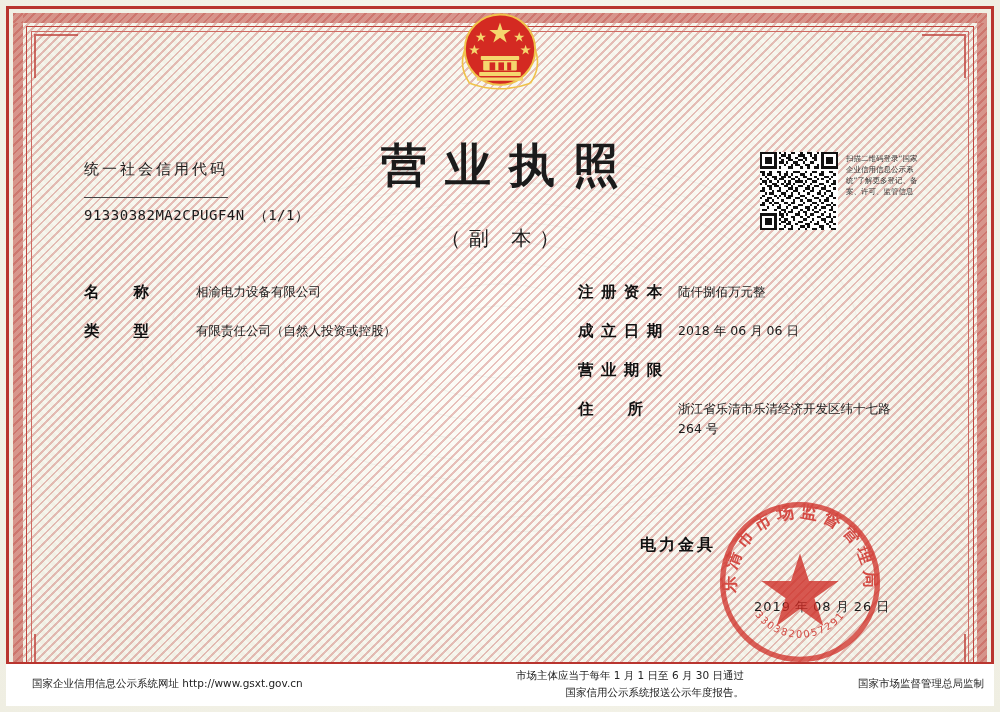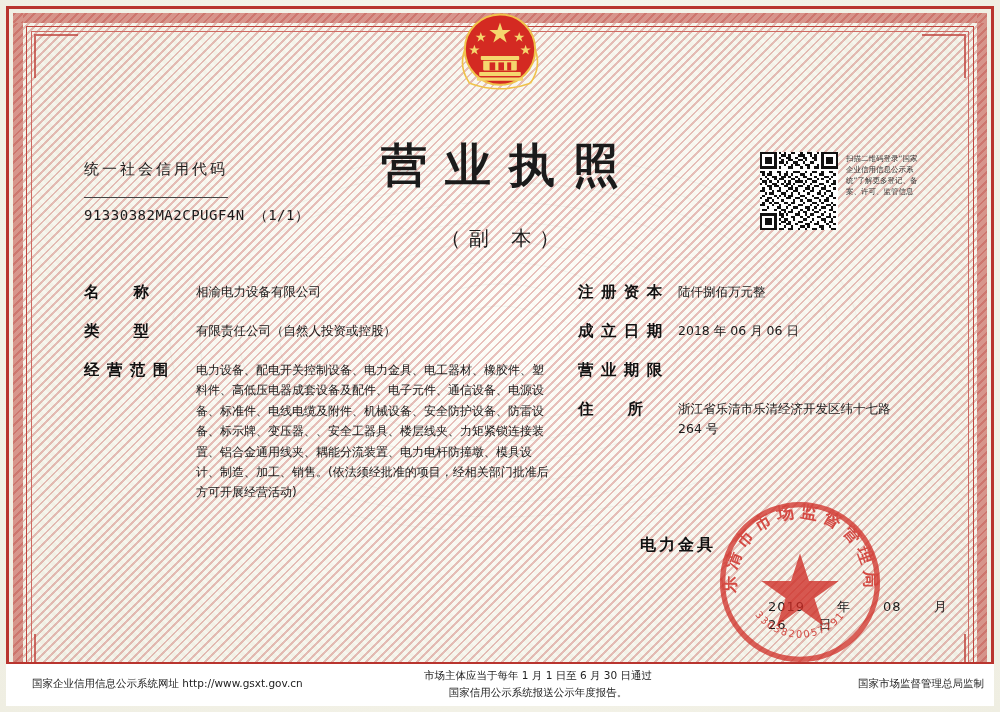--- a/index.html
+++ b/index.html
@@ -229,21 +229,21 @@
   }
   .issue-date {
     position: absolute;
     left: 752px;
     top: 598px;
     font-family: "DejaVu Sans", sans-serif;
     font-size: 13px;
     color: #1b1b1b;
     letter-spacing: 1px;
   }
-  .issue-date span { margin: 0 16px; }
+  .issue-date span { margin: 0 2px; }
 
   
   .seal {
     position: absolute;
     left: 710px;
     top: 492px;
     width: 180px;
     height: 180px;
     opacity: 0.82;
     pointer-events: none;
@@ -260,21 +260,21 @@
     align-items: center;
     justify-content: space-between;
     padding: 0 16px;
     box-sizing: border-box;
     font-family: "DejaVu Sans", sans-serif;
     font-size: 10.5px;
     color: #222;
   }
   .footer-left { width: 300px; }
   .footer-center {
-    text-align: center;
+    text-align: right;
     line-height: 1.55;
     flex: 1;
   }
   .footer-right { width: 240px; text-align: right; }
 
   .footer-strip {
     position: absolute;
     left: 6px; right: 6px; bottom: 6px;
     height: 44px;
     background: #ffffff;
@@ -627,24 +627,20 @@
 
   <div class="fields">
     <div class="field-row">
       <div class="field-label">名　　称</div>
       <div class="field-value">相渝电力设备有限公司</div>
     </div>
     <div class="field-row">
       <div class="field-label">类　　型</div>
       <div class="field-value">有限责任公司（自然人投资或控股）</div>
     </div>
-    <div class="field-row">
-      <div class="field-label">经 营 范 围</div>
-      <div class="field-value small">电力设备、配电开关控制设备、电力金具、电工器材、橡胶件、塑料件、高低压电器成套设备及配件、电子元件、通信设备、电源设备、标准件、电线电缆及附件、机械设备、安全防护设备、防雷设备、标示牌、变压器、、安全工器具、楼层线夹、力矩紧锁连接装置、铝合金通用线夹、耦能分流装置、电力电杆防撞墩、模具设计、制造、加工、销售。(依法须经批准的项目，经相关部门批准后方可开展经营活动)</div>
-    </div>
   </div>
 
   <div class="fields-right">
     <div class="field-row">
       <div class="field-label">注 册 资 本</div>
       <div class="field-value">陆仟捌佰万元整</div>
     </div>
     <div class="field-row">
       <div class="field-label">成 立 日 期</div>
       <div class="field-value">2018 年 06 月 06 日</div>

